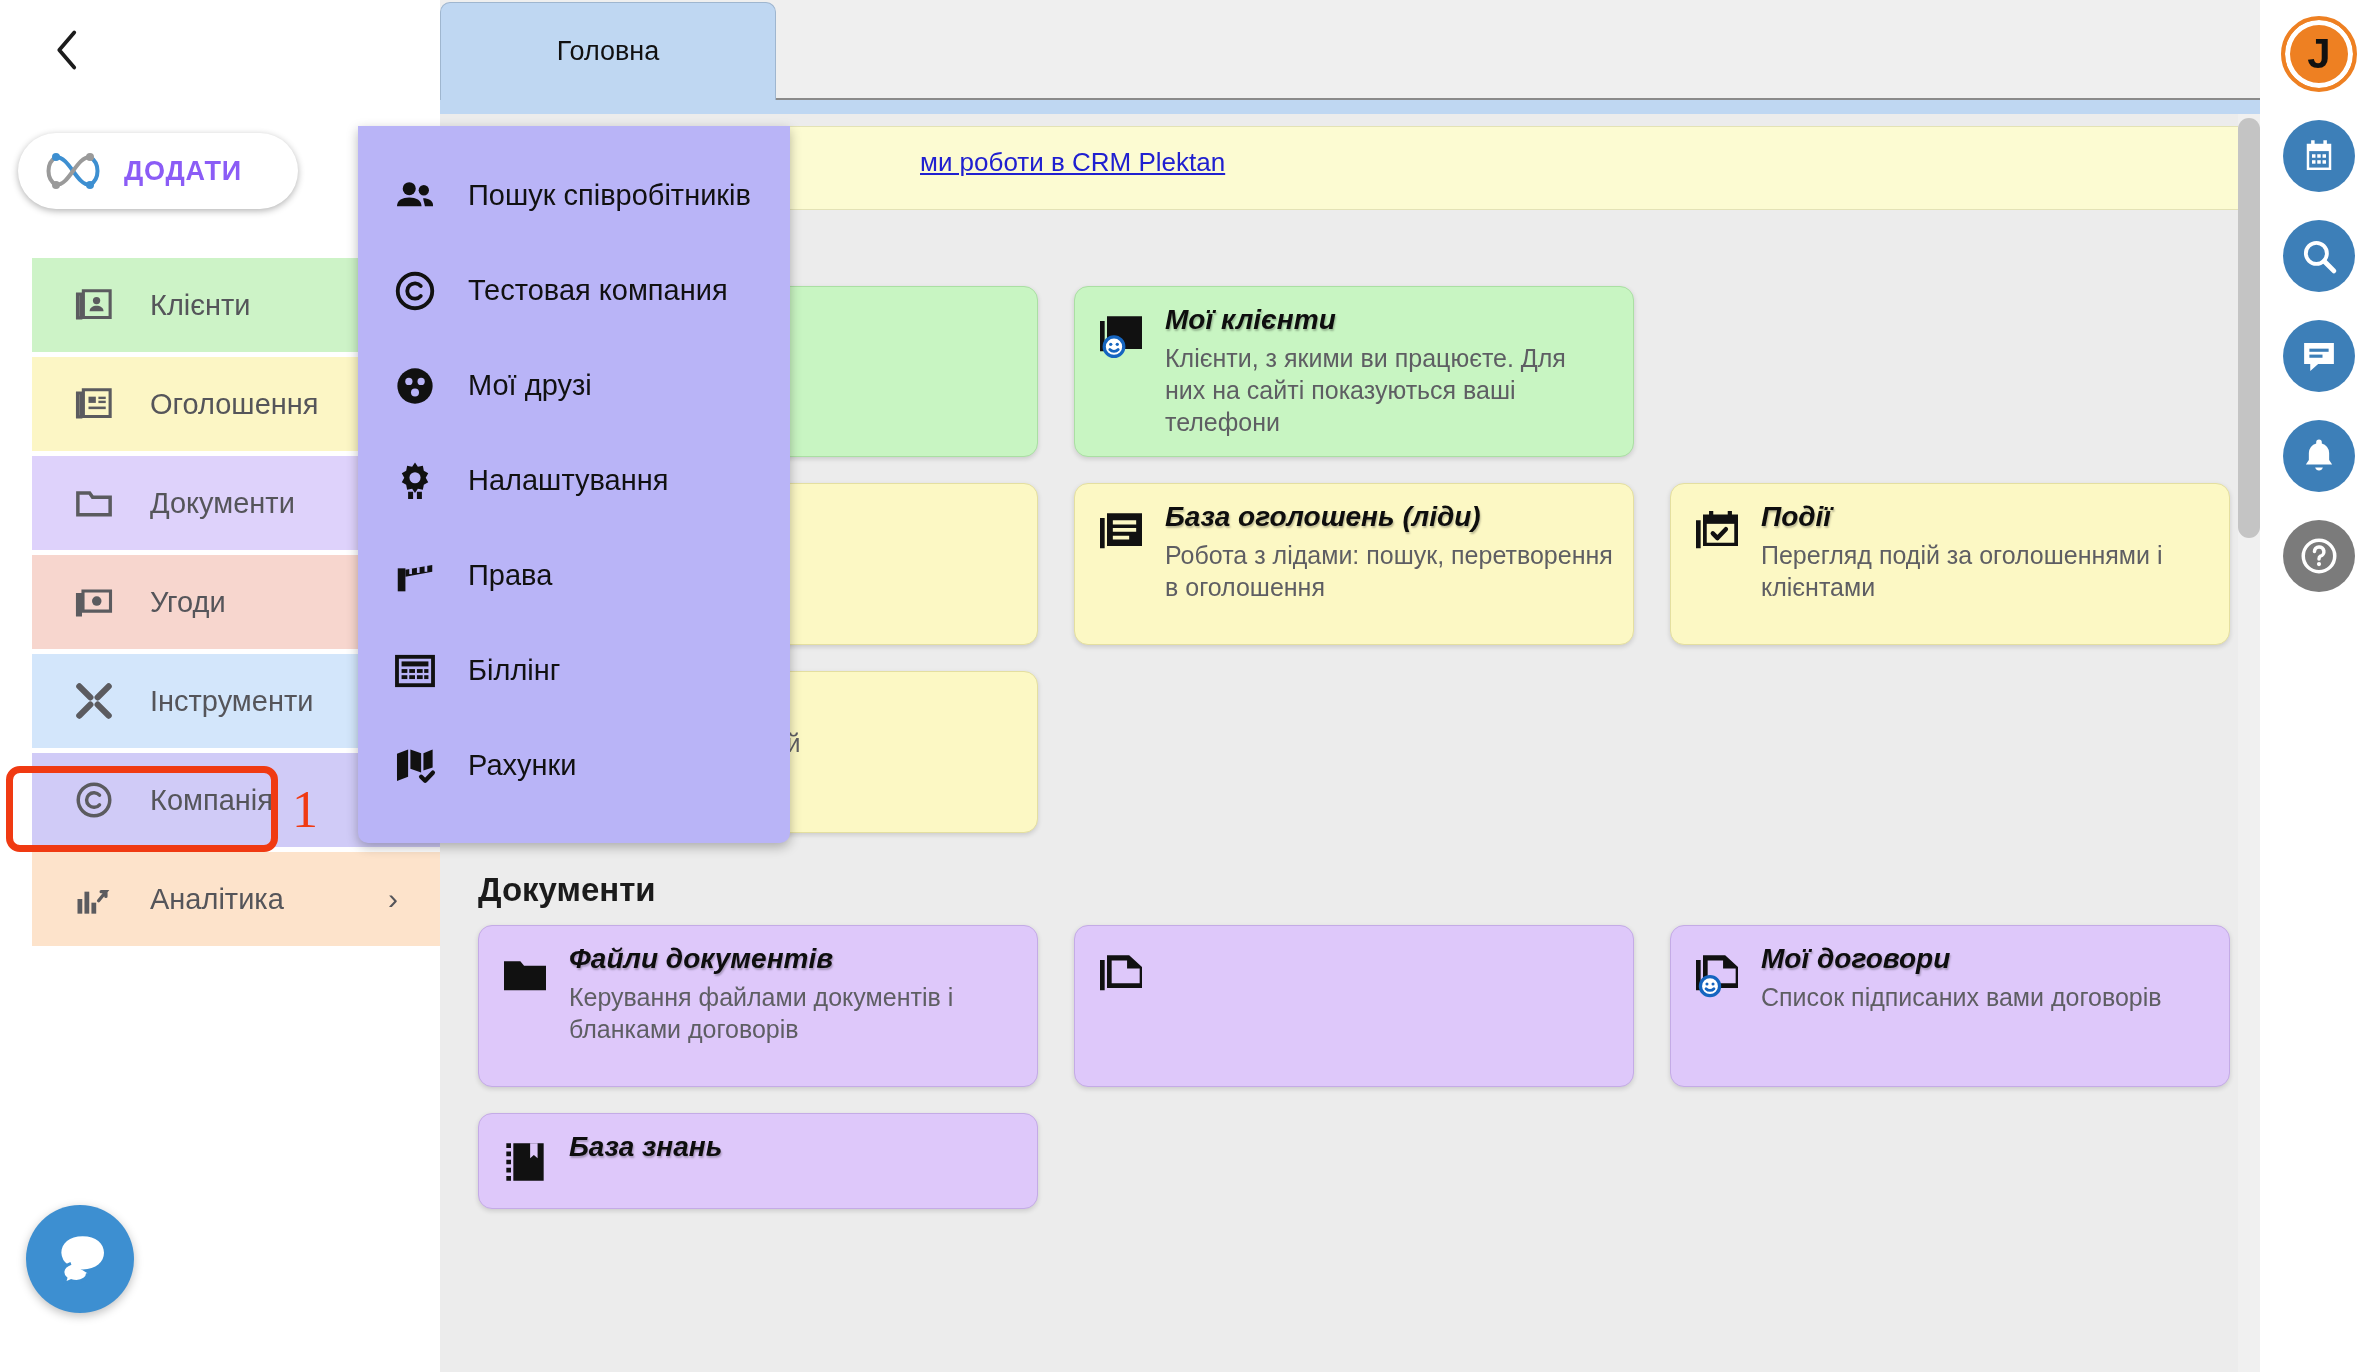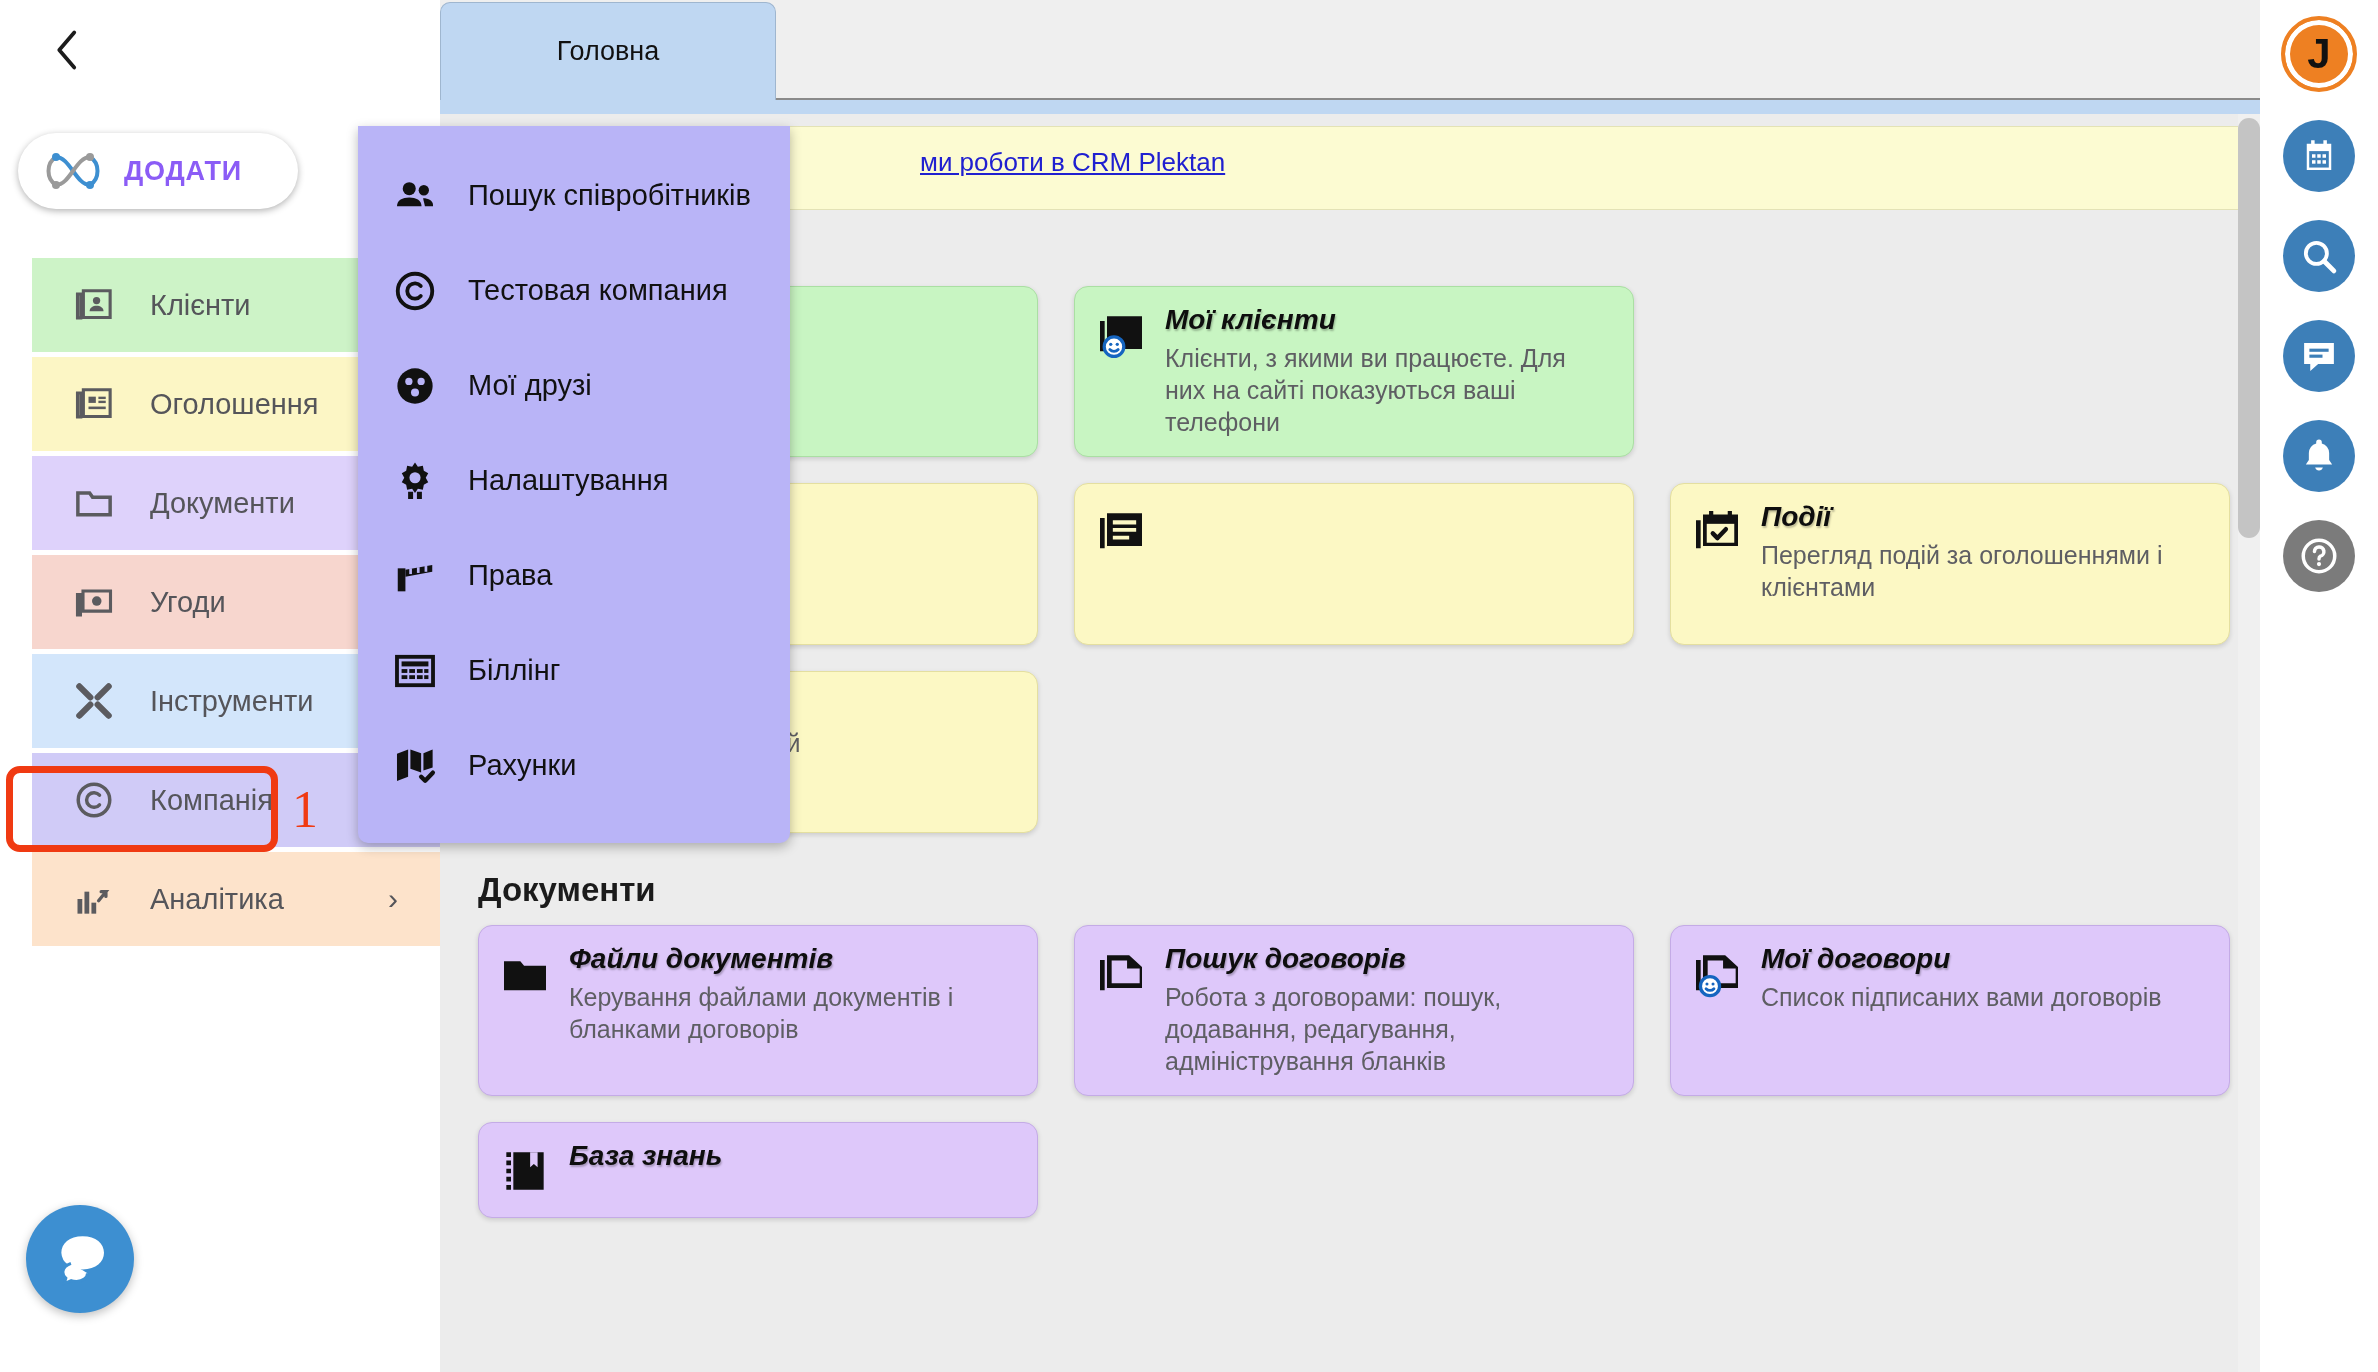--- a/index.html
+++ b/index.html
@@ -317,20 +317,24 @@
           </div>
         </div>
 
         <div class="card yellow">
           <span class="card-icon">
             <svg viewBox="0 0 24 24">
                 <path fill="#111" d="M3 6h2v13H3zM6 4h15v14H6z"></path>
                 <path fill="#fcf8c4" d="M8.5 7h10v1.8h-10zM8.5 10.3h10v1.6h-10zM8.5 13.6h7v1.6h-7z"></path>
               </svg>
           </span>
+          <div class="card-body">
+            <div class="card-title">База оголошень (ліди)</div>
+            <div class="card-desc">Робота з лідами: пошук, перетворення в оголошення</div>
+          </div>
         </div>
 
         <div class="card yellow">
           <span class="card-icon">
             <svg viewBox="0 0 24 24">
                 <path fill="#111" d="M3 7h2v12H3zM6 4.5h15V18H6z"></path>
                 <path fill="#fcf8c4" d="M7.6 8.5h11.8V16.6H7.6z"></path>
                 <path fill="#111" d="M8.6 3h1.8v3H8.6zM16.6 3h1.8v3h-1.8z"></path>
                 <path d="M10.2 12.6l2 2 3.6-3.8" stroke="#111" stroke-width="1.9" fill="none" stroke-linecap="round" stroke-linejoin="round"></path>
               </svg>
@@ -382,24 +386,20 @@
           </div>
         </div>
 
         <div class="card purple">
           <span class="card-icon">
             <svg viewBox="0 0 24 24">
                 <path fill="#111" d="M3 6h2v13H3zM6 4h9.5L21 9v9H6z"></path>
                 <path fill="#dec8fa" d="M8 6.2h6.6v3.4H20v6.4H8z"></path>
               </svg>
           </span>
-          <div class="card-body">
-            <div class="card-title">Пошук договорів</div>
-            <div class="card-desc">Робота з договорами: пошук, додавання, редагування, адміністрування бланків</div>
-          </div>
         </div>
 
         <div class="card purple">
           <span class="card-icon">
             <svg viewBox="0 0 24 24">
               <path fill="#111" d="M3 6h2v13H3zM6 4h9.5L21 9v9H6z"></path>
                 <path fill="#dec8fa" d="M8 6.2h6.6v3.4H20v6.4H8z"></path>
               <circle cx="9" cy="17.2" r="4.1" fill="#fff" stroke="#1565c0" stroke-width="1.4"></circle>
               <circle cx="7.7" cy="16.3" r=".65" fill="#1565c0"></circle>
                 <circle cx="10.3" cy="16.3" r=".65" fill="#1565c0"></circle>

